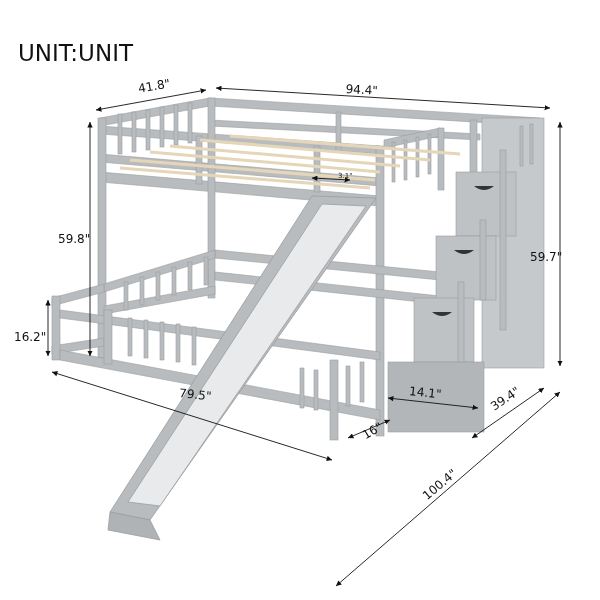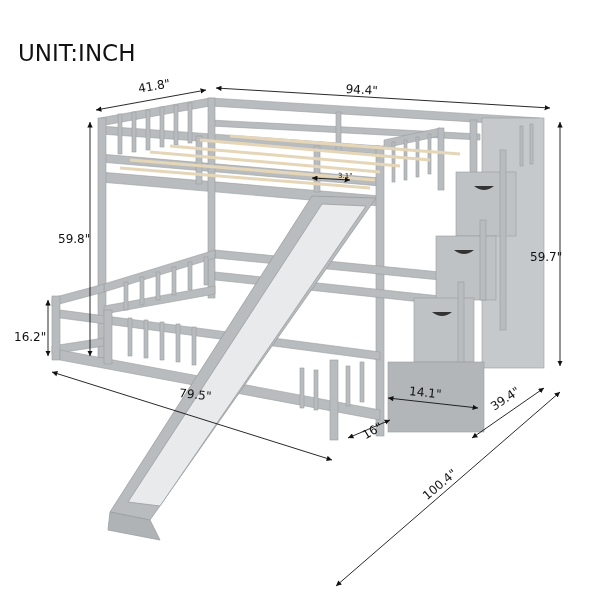--- a/index.html
+++ b/index.html
@@ -10,21 +10,21 @@
                 color: #111; letter-spacing: 0px; font-family: "DejaVu Sans", sans-serif; }
   .dim { position: absolute; font-size: 12px; color: #111; white-space: nowrap;
          font-family: "DejaVu Sans", sans-serif; transform-origin: left top; }
   svg { position: absolute; left: 0; top: 0; }
 </style>
 </head>
 <body>
 
 <div id="stage">
 
-  <div class="unit-title">UNIT:INCH</div>
+  <div class="unit-title">UNIT:UNIT</div>
 
   <svg width="600" height="600" viewBox="0 0 600 600">
     <defs>
       <marker id="arr" markerWidth="8" markerHeight="8" refX="6" refY="3" orient="auto">
         <path d="M0,0 L6,3 L0,6 z" fill="#111"></path>
       </marker>
       <marker id="arrs" markerWidth="8" markerHeight="8" refX="0" refY="3" orient="auto">
         <path d="M6,0 L0,3 L6,6 z" fill="#111"></path>
       </marker>
     </defs>

